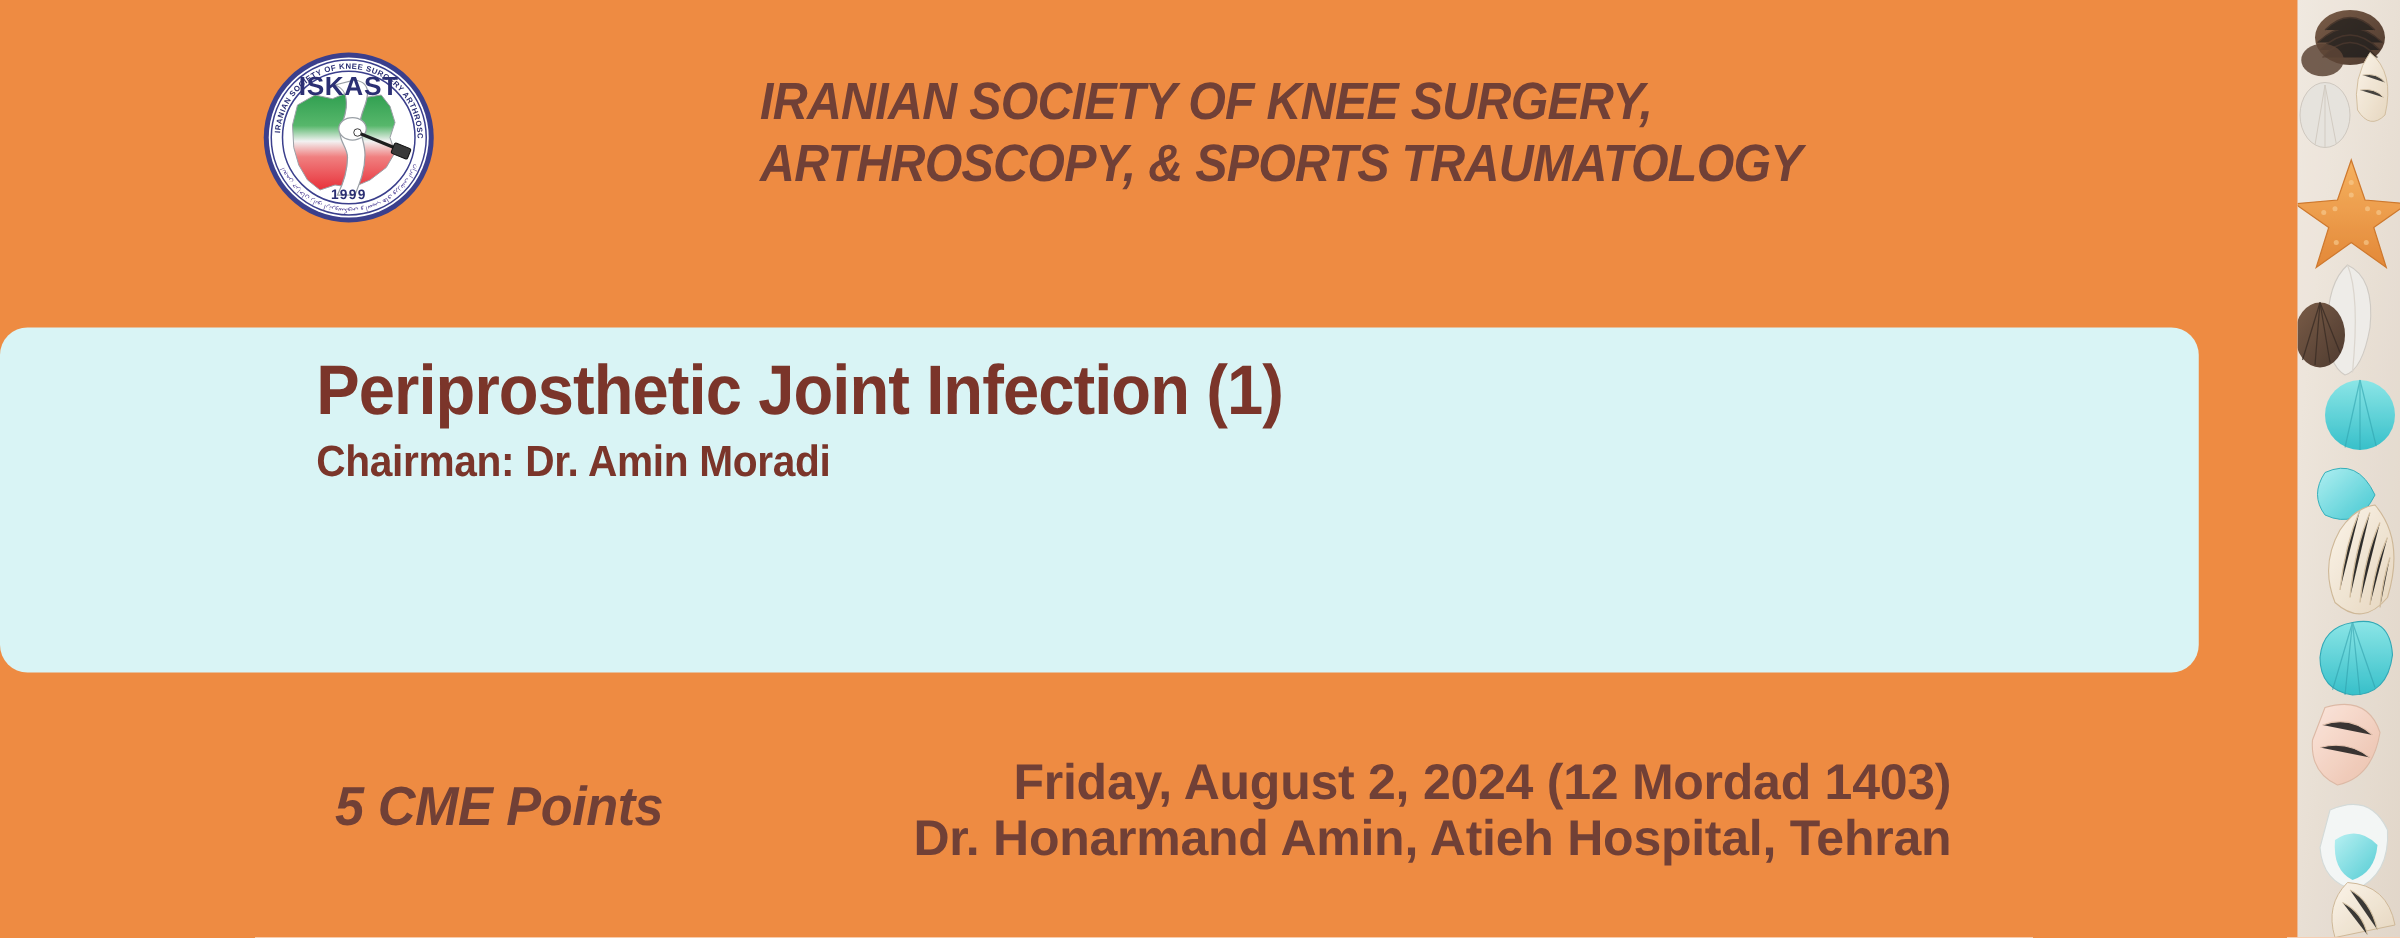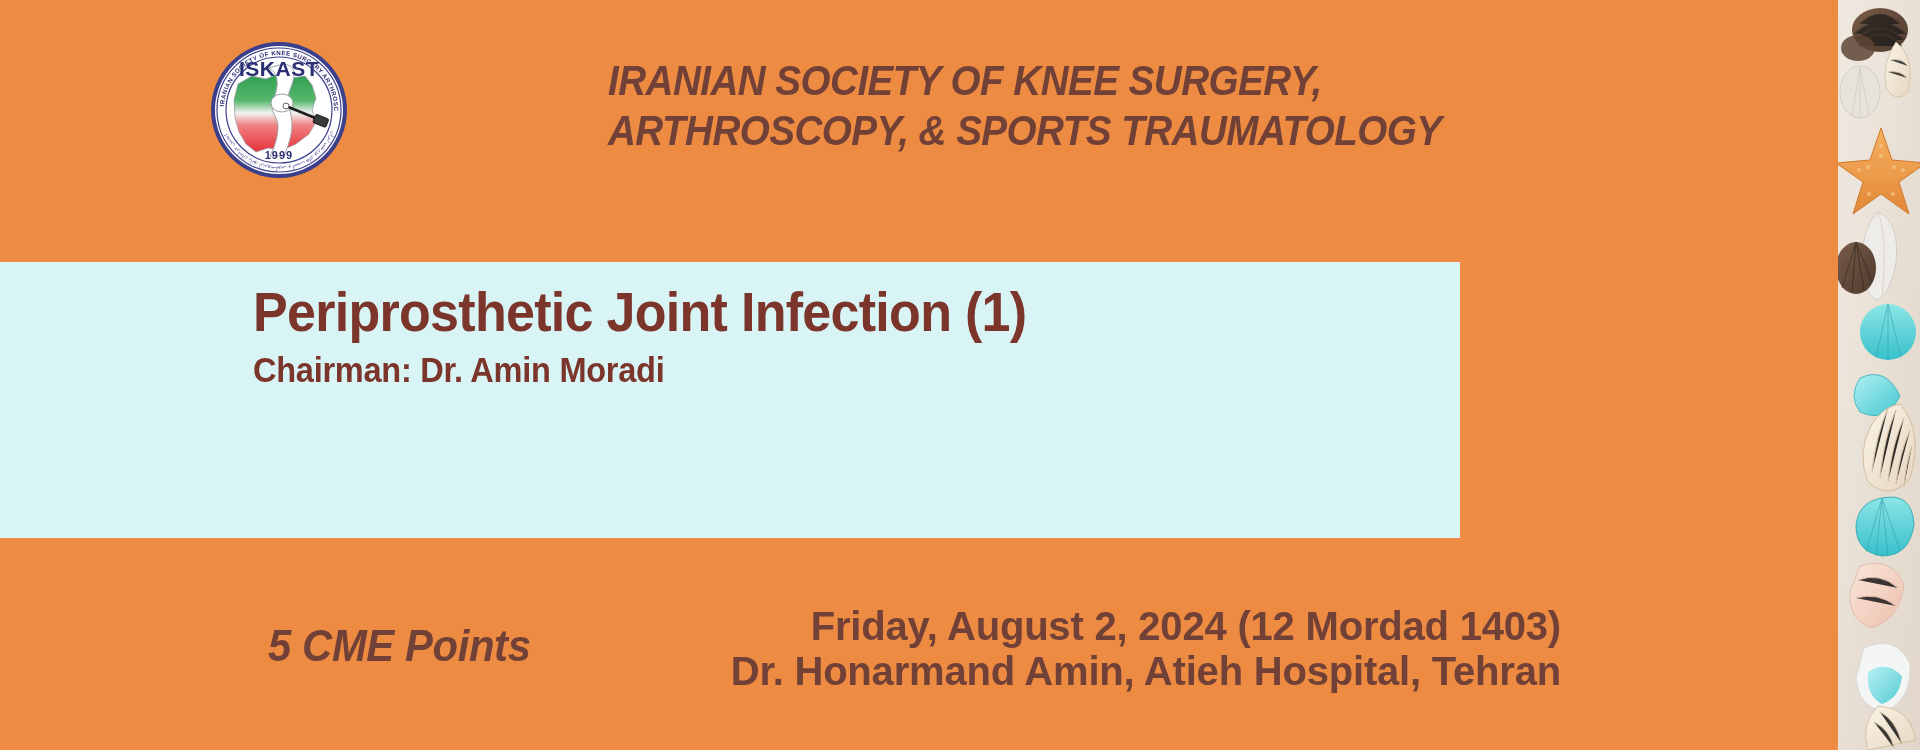--- a/index.html
+++ b/index.html
@@ -53,23 +53,24 @@
     transform-origin: left top;
     white-space: nowrap;
   }
   .org-title .ln { display: block; }
 
   
   .title-band {
     position: absolute;
     left: 0;
     top: 262px;
-    width: 1460px;
+    width: 1759px;
     height: 276px;
     background: #d9f4f5;
+    border-radius: 22px;
   }
 
   .session-title {
     position: absolute;
     left: 253px;
     top: 19px;
     color: #7b352a;
     font-family: "Liberation Sans Narrow", "Liberation Sans", sans-serif;
     font-weight: bold;
     font-size: 56px;

